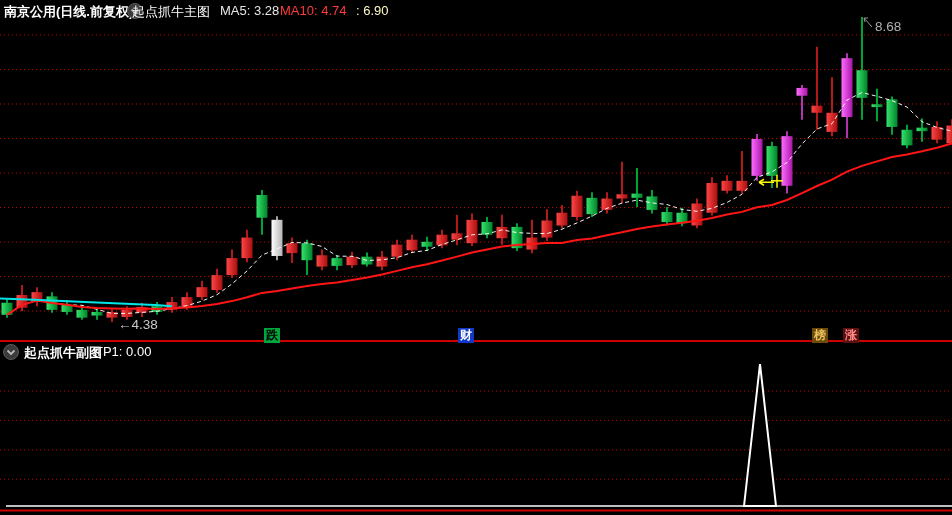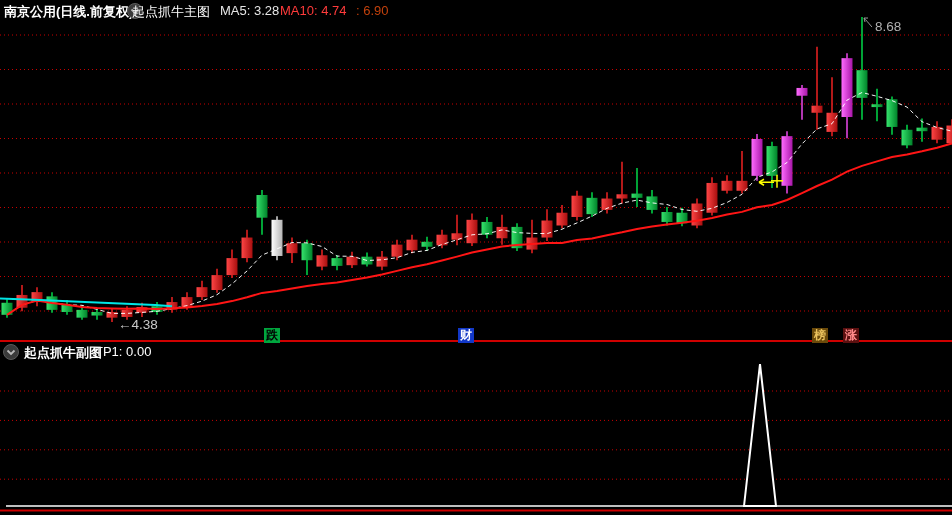--- a/index.html
+++ b/index.html
@@ -4,21 +4,21 @@
 <style>
   html,body{margin:0;padding:0;background:#000;}
   body{width:952px;height:515px;position:relative;overflow:hidden;
        font-family:"Liberation Sans","DejaVu Sans",sans-serif;}
   .topbar{position:absolute;left:0;top:0;width:952px;height:22px;z-index:6;}
   .topbar span{position:absolute;top:3px;white-space:nowrap;font-size:13px;}
   .stock-title{left:4px;color:#ffffff;font-weight:bold;font-size:13.5px;}
   .ind-title{left:132px;color:#ffffff;font-weight:normal;}
   .ma5{left:220px;color:#e6e6e6;}
   .ma10{left:280px;color:#ff3b3b;}
-  .ma-x{left:356px;color:#c2410c;}
+  .ma-x{left:356px;color:#fef9c3;}
   .circle-icon{position:absolute;width:16px;height:16px;}
   .ci-top{left:127px;top:3px;}
   .subbar{position:absolute;left:0;top:343px;width:952px;height:18px;z-index:6;}
   .subbar span{position:absolute;top:1px;white-space:nowrap;font-size:13px;color:#ffffff;}
   .sub-title{left:24px;font-weight:bold;}
   .tp1{left:95px;}
   .ci-sub{left:3px;top:1px;}
   .divider{position:absolute;left:0;top:340px;width:952px;height:2px;background:#cf0000;z-index:4;}
   #main-chart{position:absolute;left:0;top:0;width:952px;height:342px;z-index:1;}
   #sub-chart{position:absolute;left:0;top:362px;width:952px;height:151px;z-index:1;}

